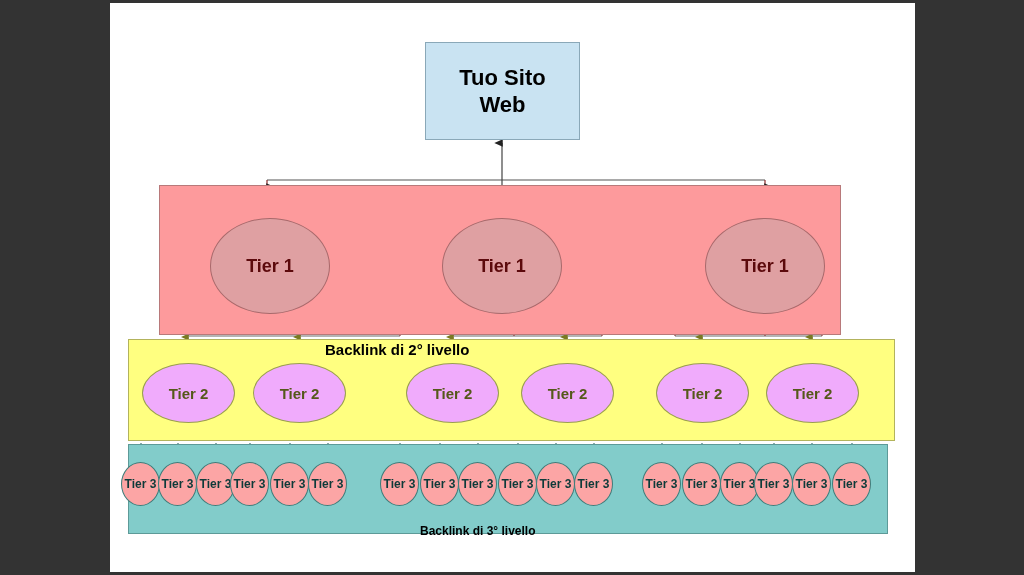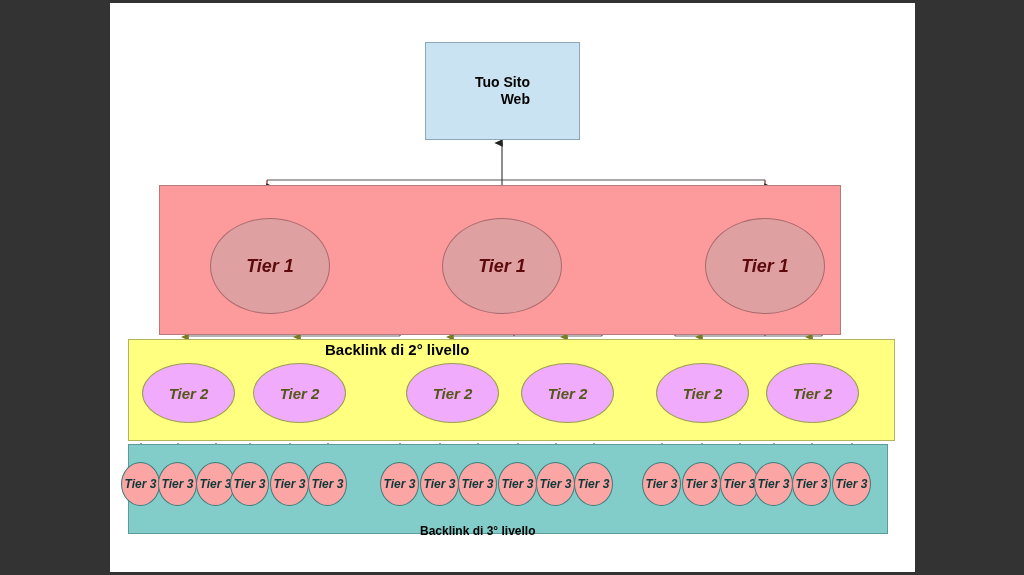--- a/index.html
+++ b/index.html
@@ -67,38 +67,37 @@
     position: absolute;
     left: 315px;
     top: 39px;
     width: 155px;
     height: 98px;
     background: #c9e3f2;
     border: 1px solid #8aa8b8;
     display: flex;
     align-items: center;
     justify-content: center;
-    text-align: right;
+    text-align: center;
     font-weight: bold;
-    font-size: 14px;
+    font-size: 22px;
     color: #000000;
     line-height: 1.25;
     box-sizing: border-box;
   }
 
   .ellipse {
     position: absolute;
     display: flex;
     align-items: center;
     justify-content: center;
     box-sizing: border-box;
     border-radius: 50%;
     font-weight: bold;
     white-space: nowrap;
-    font-style: italic;
   }
   .t1 {
     width: 120px;
     height: 96px;
     background: #dfa0a2;
     border: 1px solid #a8696b;
     font-size: 18px;
     color: #5c0a0c;
   }
   .t2 {

